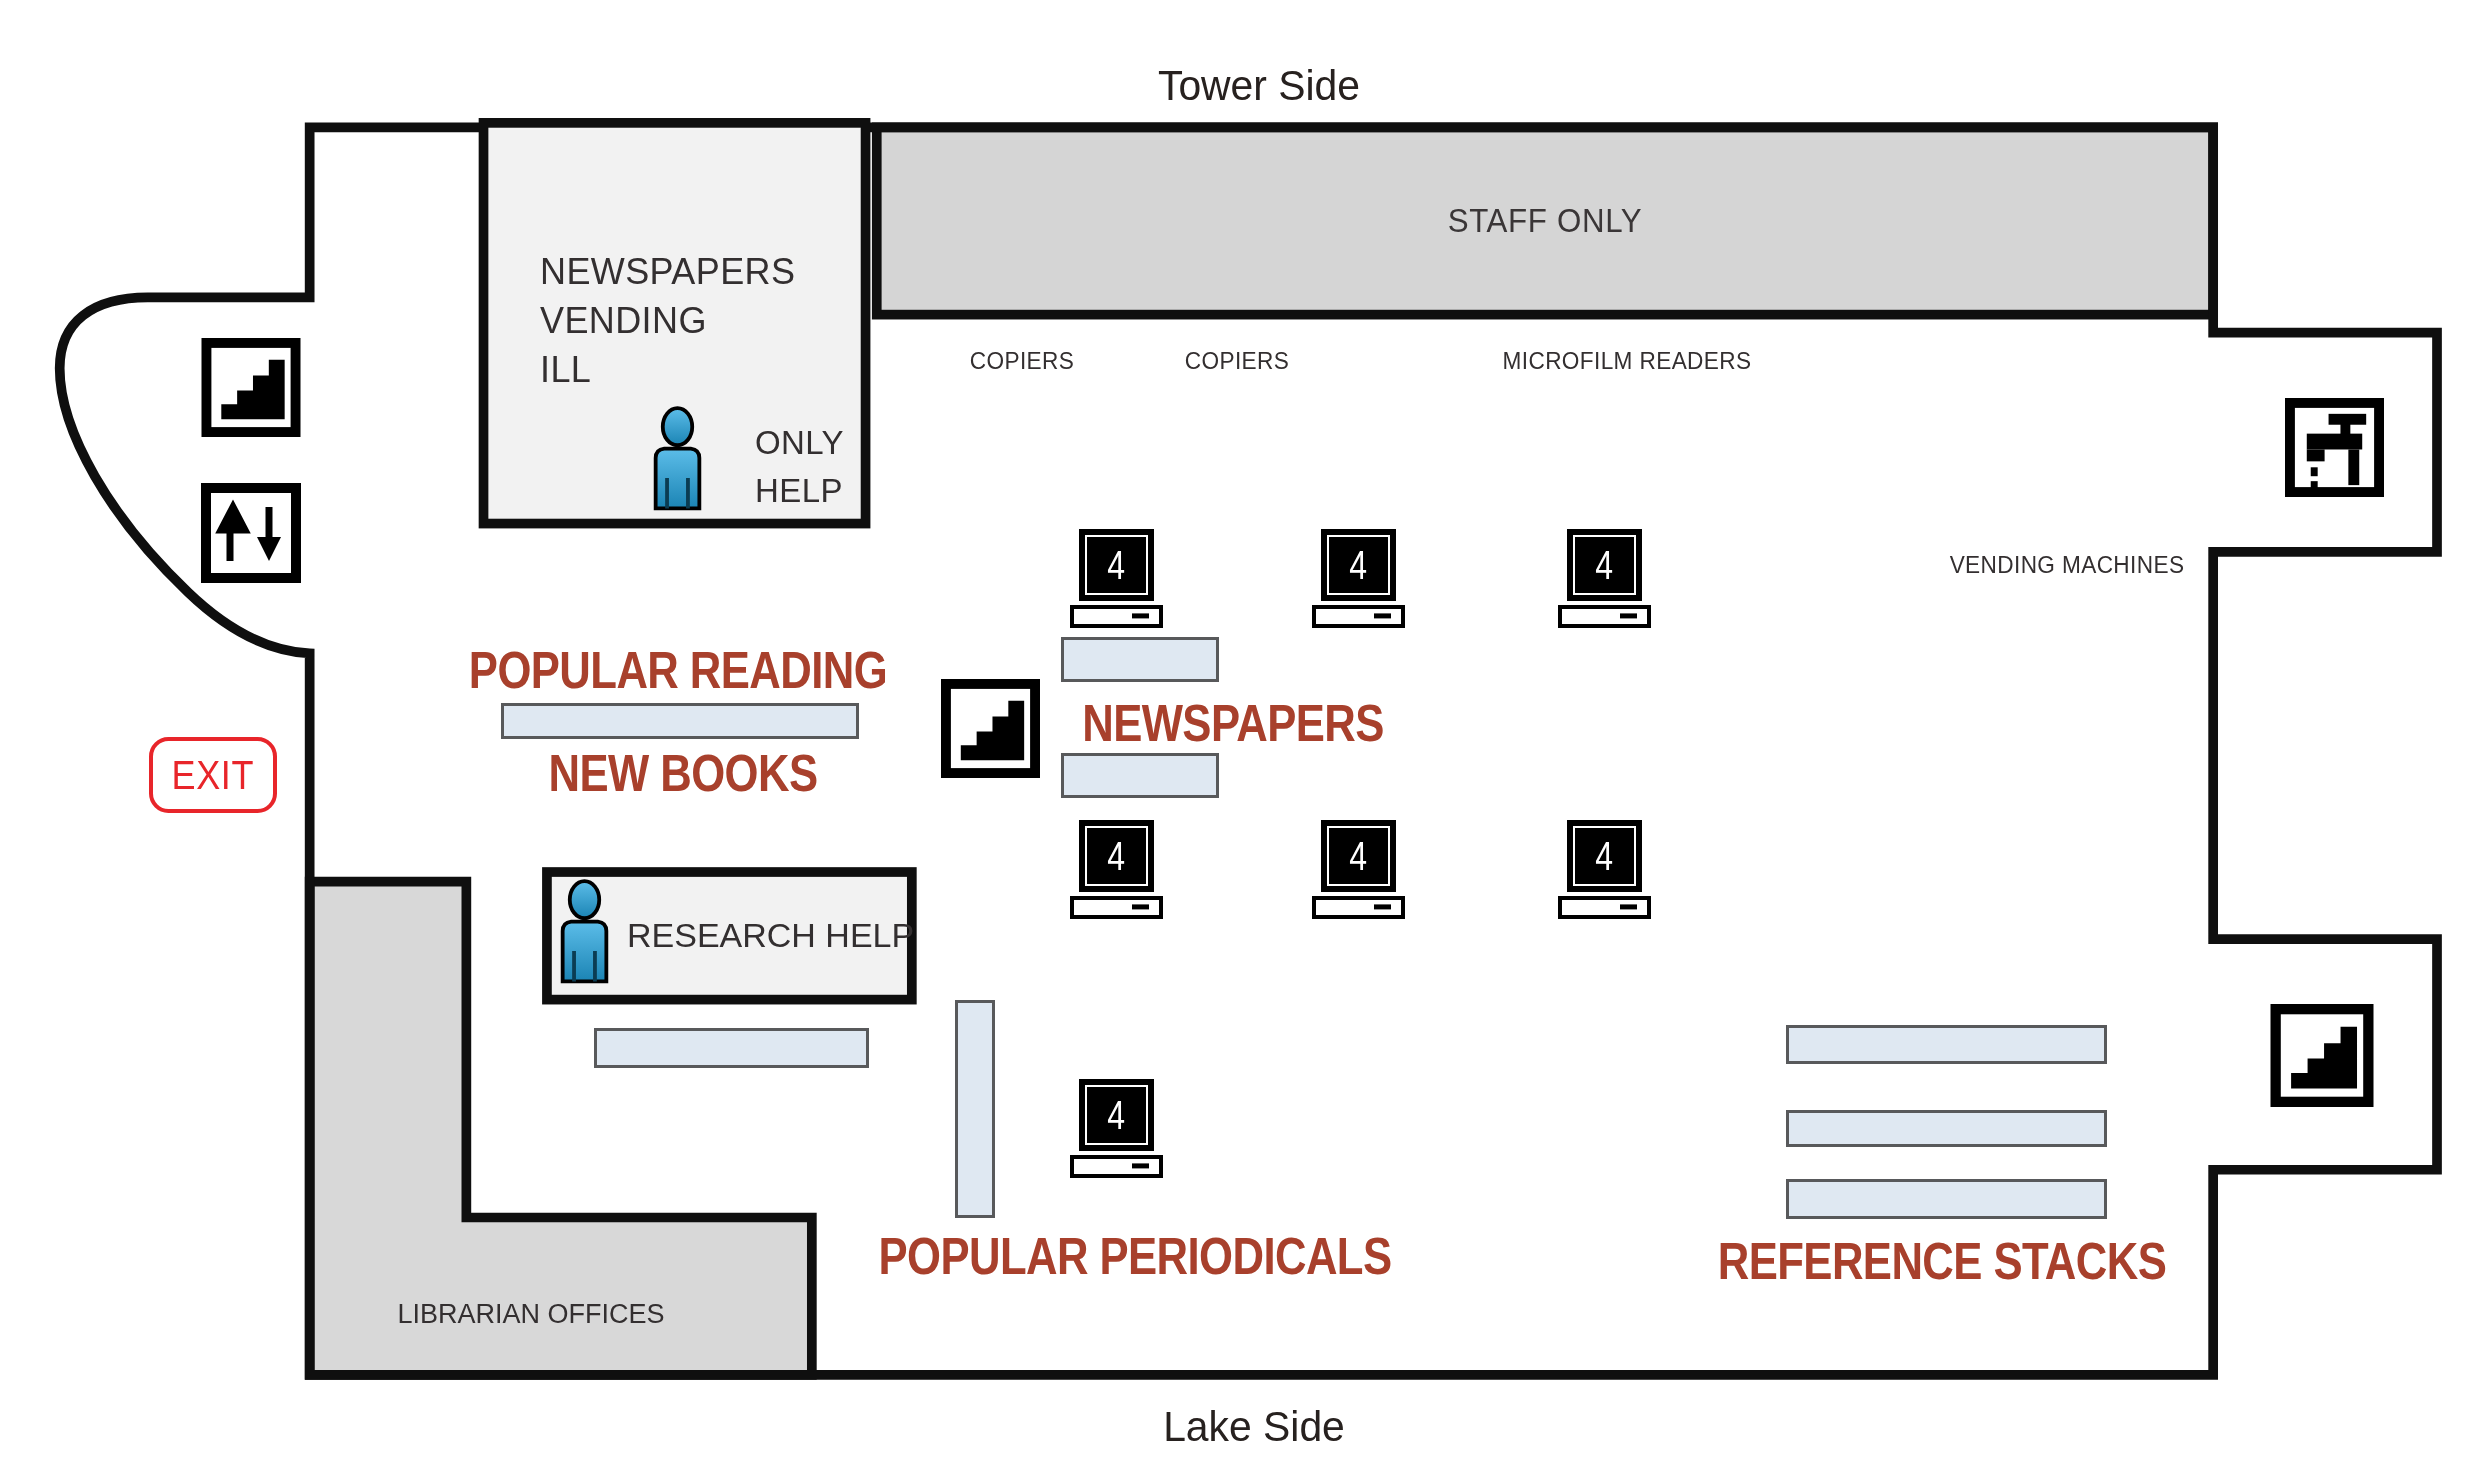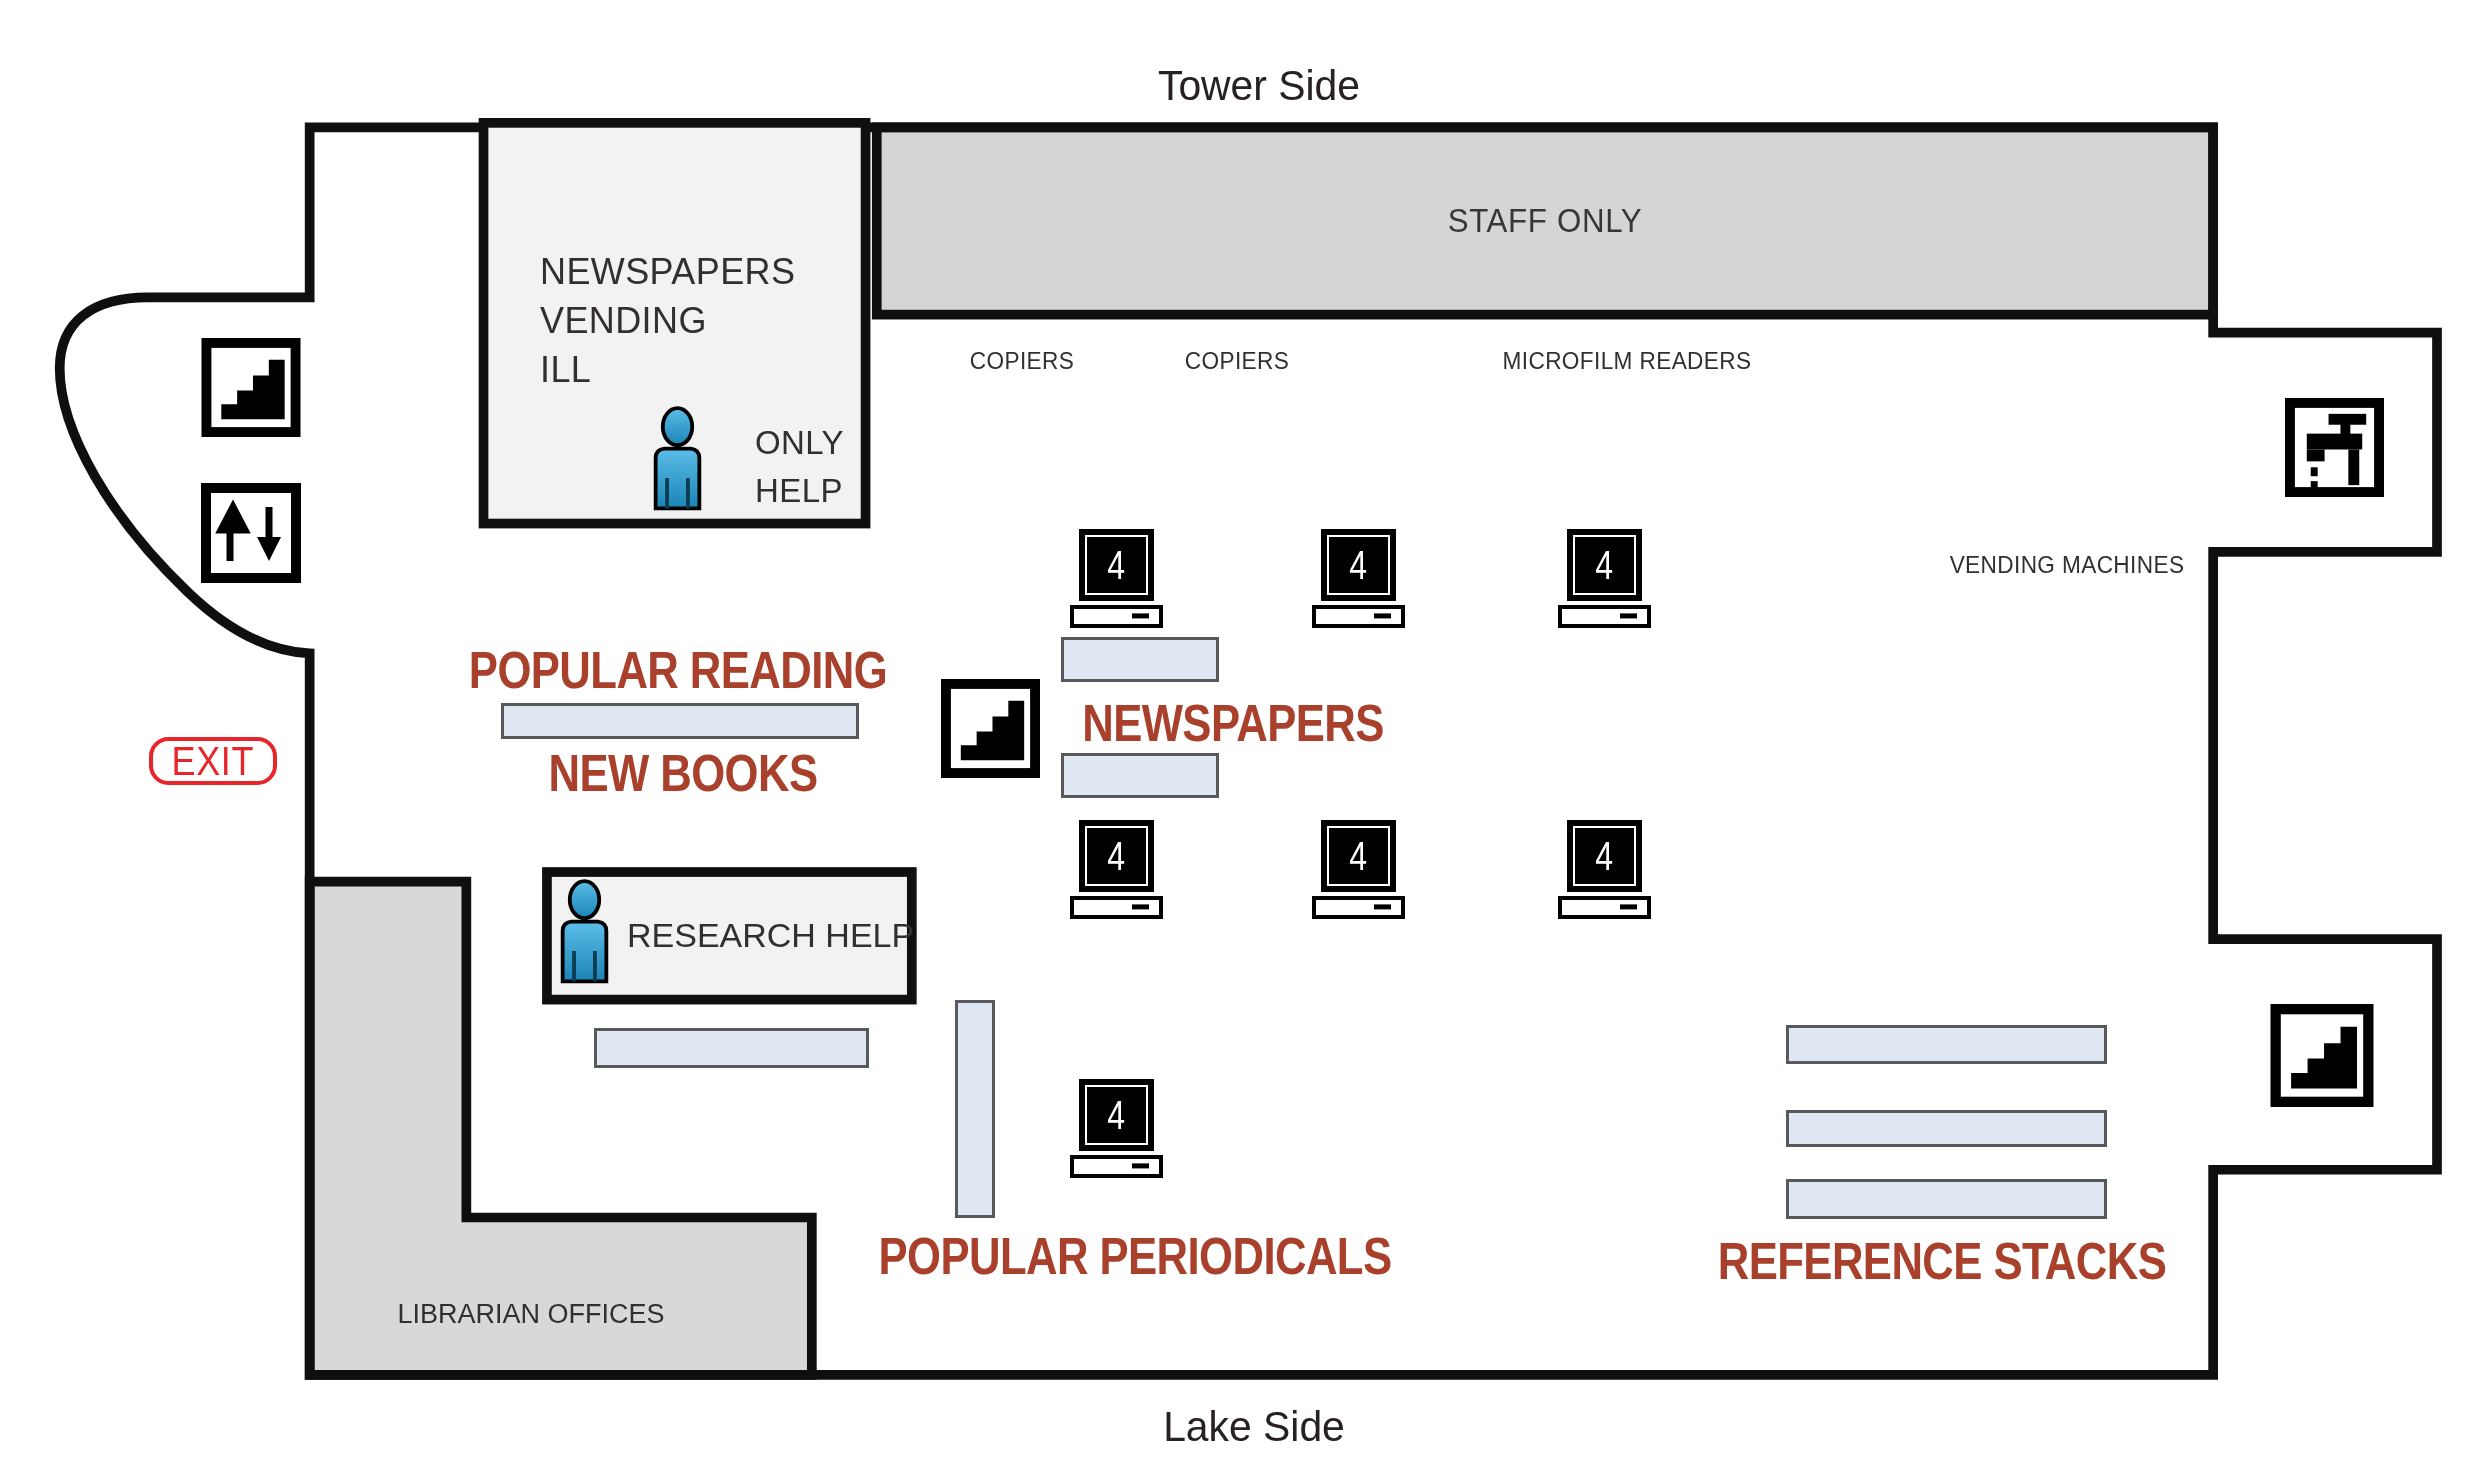--- a/index.html
+++ b/index.html
@@ -26,21 +26,21 @@
   
   .computer{position:absolute;width:93px;}
   .monitor{width:75px;height:72px;margin:0 auto;background:#000;padding:6px;box-sizing:border-box;}
   .screen{width:100%;height:100%;border:2.2px solid #fff;background:#000;box-sizing:border-box;
           display:flex;align-items:center;justify-content:center;}
   .screen span{color:#fff;font-size:40px;font-weight:400;transform:scale(.8,1.02);}
   .cpu{width:93px;height:23px;margin-top:3.7px;background:#fff;border:4.5px solid #000;
        box-sizing:border-box;position:relative;}
   .cpu .dash{position:absolute;right:10.4px;top:50%;transform:translateY(-50%);
              width:16.4px;height:5.2px;background:#000;}
-  .exit-sign{position:absolute;left:149px;top:721px;width:128px;height:48px;
+  .exit-sign{position:absolute;left:149px;top:721px;width:128px;height:76px;
              border:4.5px solid var(--exit-red);border-radius:19.4px;box-sizing:border-box;
              display:flex;align-items:center;justify-content:center;}
   .exit-sign span{color:var(--exit-red);font-size:40px;letter-spacing:0.7px;transform:scaleX(.9);}
   svg{display:block;}
 </style>
 </head>
 <body>
 
 <div id="plan">
 

